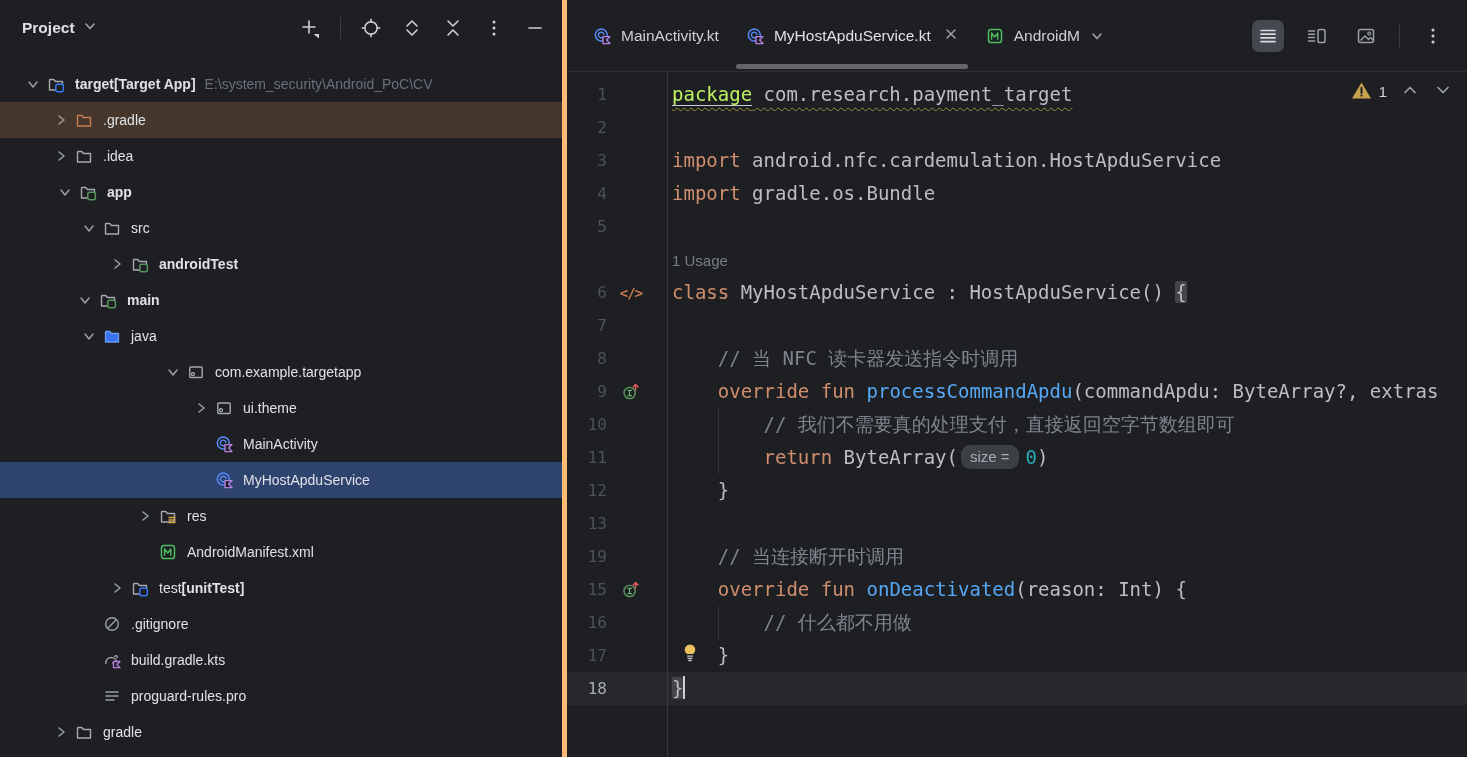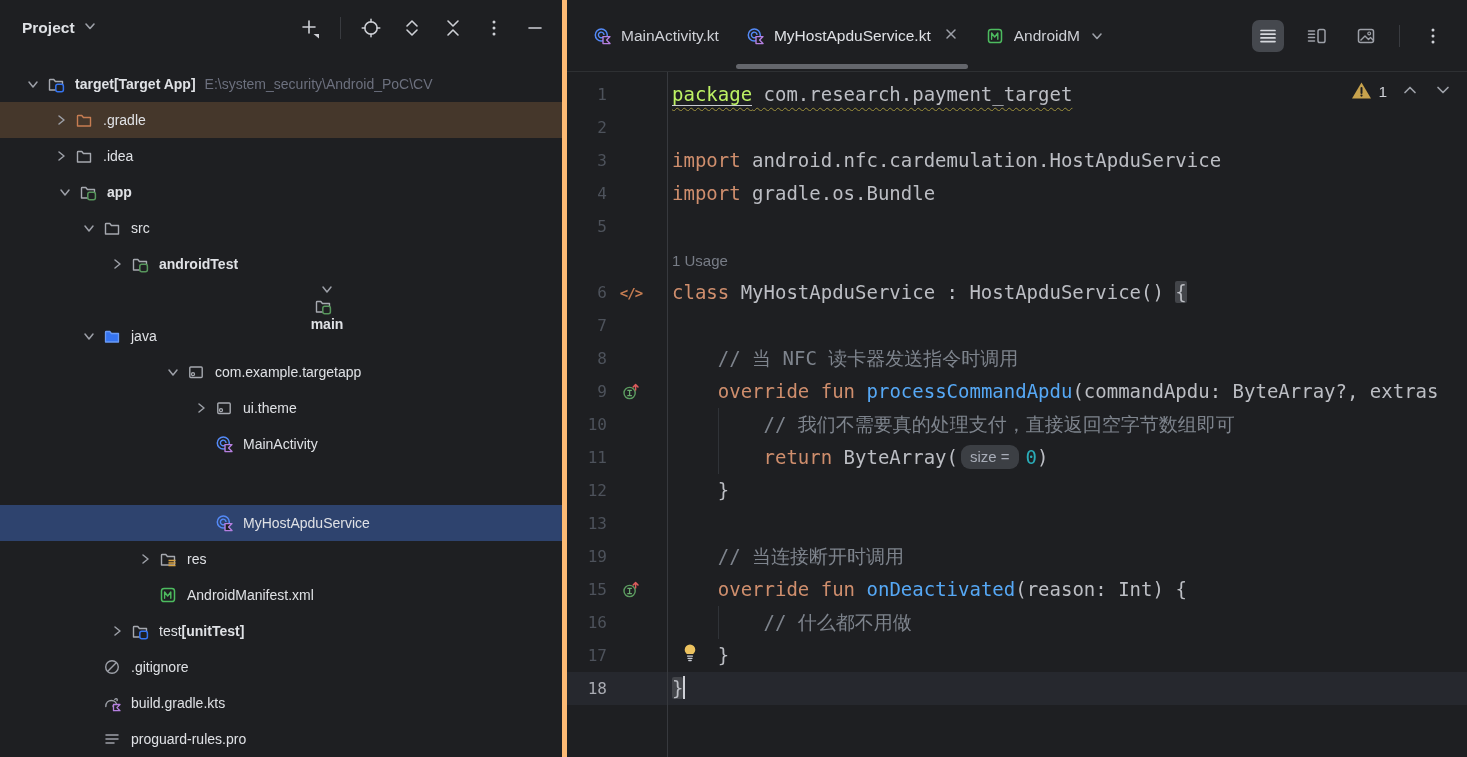--- a/index.html
+++ b/index.html
@@ -16,21 +16,21 @@
   .left { width:567px; flex:none; border-right:5px solid #fdba74; display:flex; flex-direction:column; background:#1E1F22; }
   .panel-header { height:56px; flex:none; display:flex; align-items:center; padding:0 16px 0 22px; }
   .panel-title-wrap { display:flex; align-items:center; gap:7px; cursor:pointer; }
   .panel-title { font-size:15.5px; font-weight:700; color:#DFE1E5; }
   .header-icons { margin-left:auto; display:flex; align-items:center; gap:19px; }
   .hicon { display:flex; align-items:center; justify-content:center; width:22px; height:22px; cursor:pointer; }
   .vdiv { width:1px; height:22px; background:#393B40; }
 
   .tree { flex:1; overflow:hidden; padding-top:10px; position:relative; font-size:14px; }
   .trow { height:36px; display:flex; align-items:center; white-space:nowrap; cursor:pointer; }
-  .trow.selected { background:#2E436E;margin-top:43px; }
+  .trow.selected { background:#2E436E; }
   .trow.hovered  { background:#45372B; }
   .chev-slot { width:26px; flex:none; display:flex; align-items:center; justify-content:center; }
   .ticon { width:20px; height:20px; flex:none; margin-right:9px; display:flex; align-items:center; justify-content:center; }
   .tlabel { color:#DFE1E5; }
   .tbold { font-weight:700; }
   .tpath { color:#6C707E; margin-left:9px; }
 
   
   .right { flex:1; display:flex; flex-direction:column; min-width:0; background:#1E1F22; }
   .tabbar { height:72px; flex:none; display:flex; align-items:center; padding-left:12px; border-bottom:1px solid #2E3033; position:relative; }
@@ -201,21 +201,21 @@
             </svg>
           </span>
           <span class="ticon">
             <svg width="18" height="18" viewBox="0 0 18 18" fill="none" xmlns="http://www.w3.org/2000/svg">
               <path d="M2.5 15V5.2c0-.4.3-.7.7-.7h3.6l1.6 2h7.1v8.5H2.5z" stroke="#A6A9B0" stroke-width="1.4" stroke-linejoin="round"></path>
               <rect x="8.8" y="9.2" width="7.6" height="7.6" rx="2" fill="#1E1F22" stroke="#57965C" stroke-width="1.5"></rect>
             </svg>
           </span>
           <span class="tlabel tbold">androidTest</span>
         </div>
-        <div class="trow" style="padding-left: 92px; flex-direction: column;">
+        <div class="trow" style="padding-left: 72px;">
           <span class="chev-slot">
             <svg width="14" height="14" viewBox="0 0 14 14" fill="none" xmlns="http://www.w3.org/2000/svg">
               <path d="M3 5l4 5 4-5" stroke="#9DA0A8" stroke-width="1.5" stroke-linecap="round" stroke-linejoin="round"></path>
             </svg>
           </span>
           <span class="ticon">
             <svg width="18" height="18" viewBox="0 0 18 18" fill="none" xmlns="http://www.w3.org/2000/svg">
               <path d="M2.5 15V5.2c0-.4.3-.7.7-.7h3.6l1.6 2h7.1v8.5H2.5z" stroke="#A6A9B0" stroke-width="1.4" stroke-linejoin="round"></path>
               <rect x="8.8" y="9.2" width="7.6" height="7.6" rx="2" fill="#1E1F22" stroke="#57965C" stroke-width="1.5"></rect>
             </svg>

